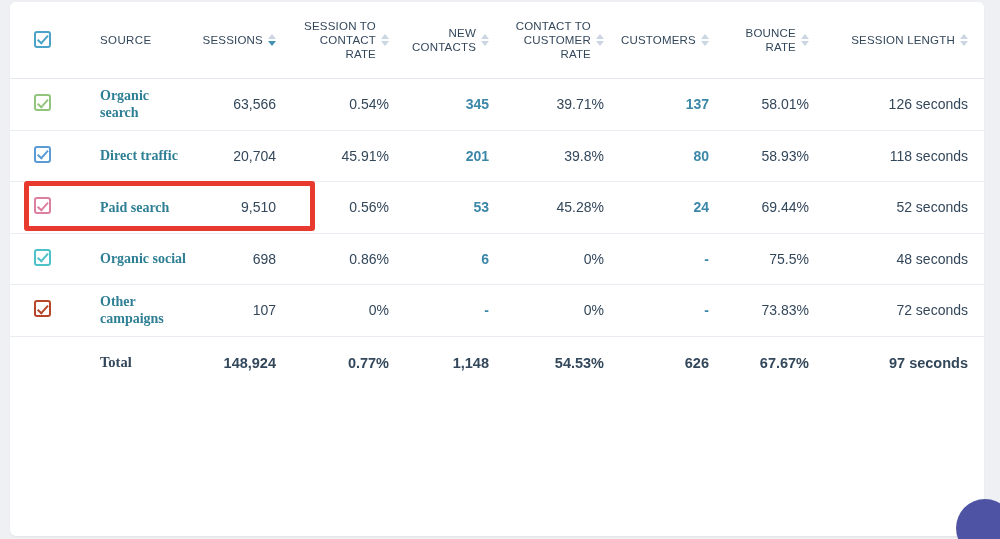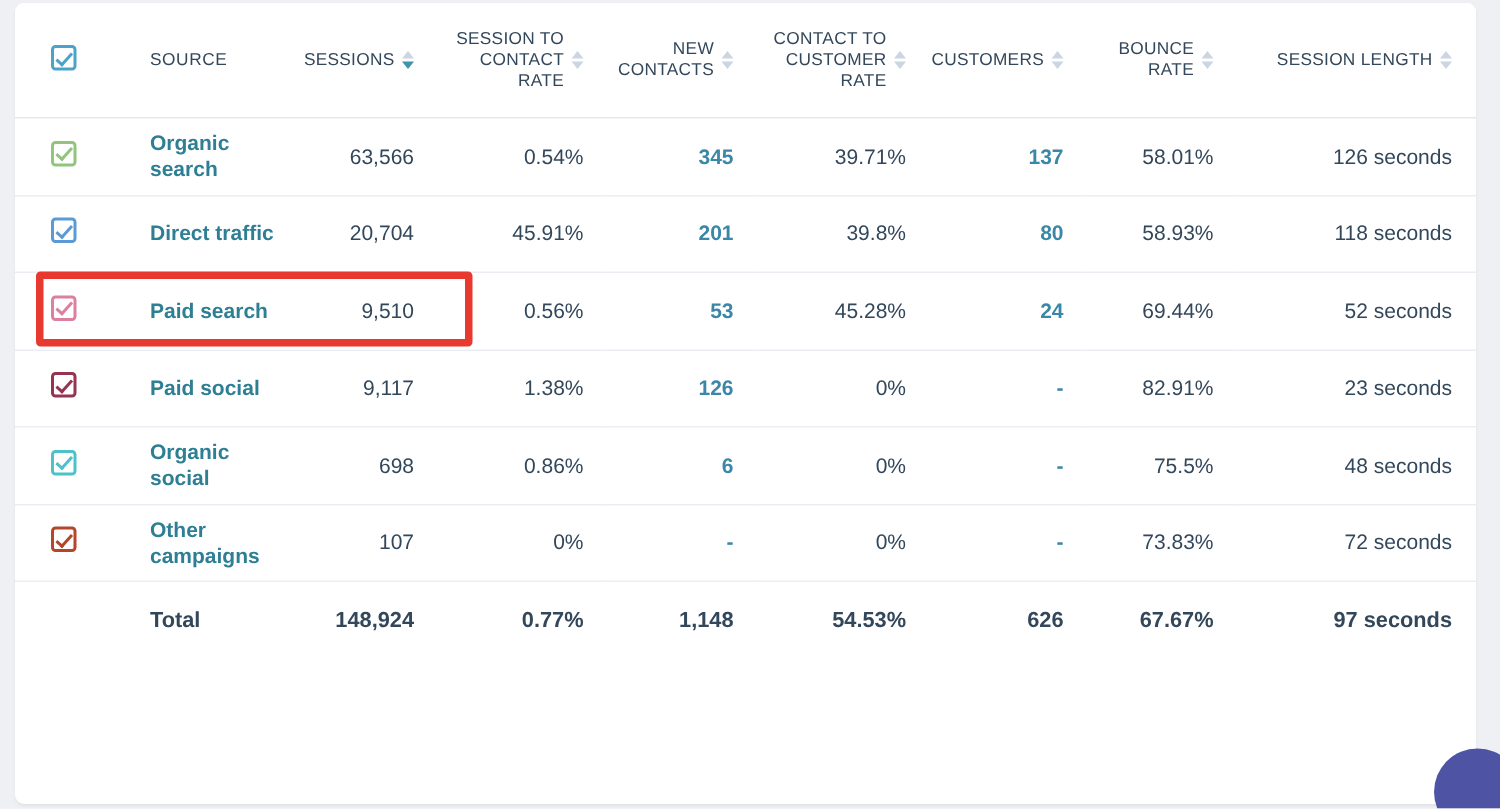--- a/index.html
+++ b/index.html
@@ -95,20 +95,21 @@
     text-align: right;
     padding: 0 16px 0 0;
     vertical-align: middle;
     background: #fff;
   }
   tbody td.td-check { padding: 0; text-align: center; }
   tbody td.td-source {
     text-align: left;
     padding-left: 26px;
     padding-right: 6px;
+    font-family: Liberation Serif, serif;
   }
   tbody tr.total-row td {
     border-bottom: none;
     font-weight: bold;
     height: 52px;
   }
   tbody tr.total-row td.td-source { color: #33475b; }
 
   .src-link {
     color: #2e7f94;
@@ -299,31 +300,20 @@
             <td class="td-source"><a class="src-link">Paid search</a></td>
             <td><span class="plain">9,510</span></td>
             <td><span class="plain">0.56%</span></td>
             <td><a class="num-link">53</a></td>
             <td><span class="plain">45.28%</span></td>
             <td><a class="num-link">24</a></td>
             <td><span class="plain">69.44%</span></td>
             <td><span class="plain">52 seconds</span></td>
           </tr>
           <tr>
-            <td class="td-check"><span class="cbox" id="cbox-4" style="border-color: rgb(150, 51, 79);"></span></td>
-            <td class="td-source"><a class="src-link">Paid social</a></td>
-            <td><span class="plain">9,117</span></td>
-            <td><span class="plain">1.38%</span></td>
-            <td><a class="num-link">126</a></td>
-            <td><span class="plain">0%</span></td>
-            <td><a class="num-link">-</a></td>
-            <td><span class="plain">82.91%</span></td>
-            <td><span class="plain">23 seconds</span></td>
-          </tr>
-          <tr>
             <td class="td-check"><span class="cbox" id="cbox-5" style="border-color: rgb(77, 194, 201);"></span></td>
             <td class="td-source"><a class="src-link">Organic social</a></td>
             <td><span class="plain">698</span></td>
             <td><span class="plain">0.86%</span></td>
             <td><a class="num-link">6</a></td>
             <td><span class="plain">0%</span></td>
             <td><a class="num-link">-</a></td>
             <td><span class="plain">75.5%</span></td>
             <td><span class="plain">48 seconds</span></td>
           </tr>

